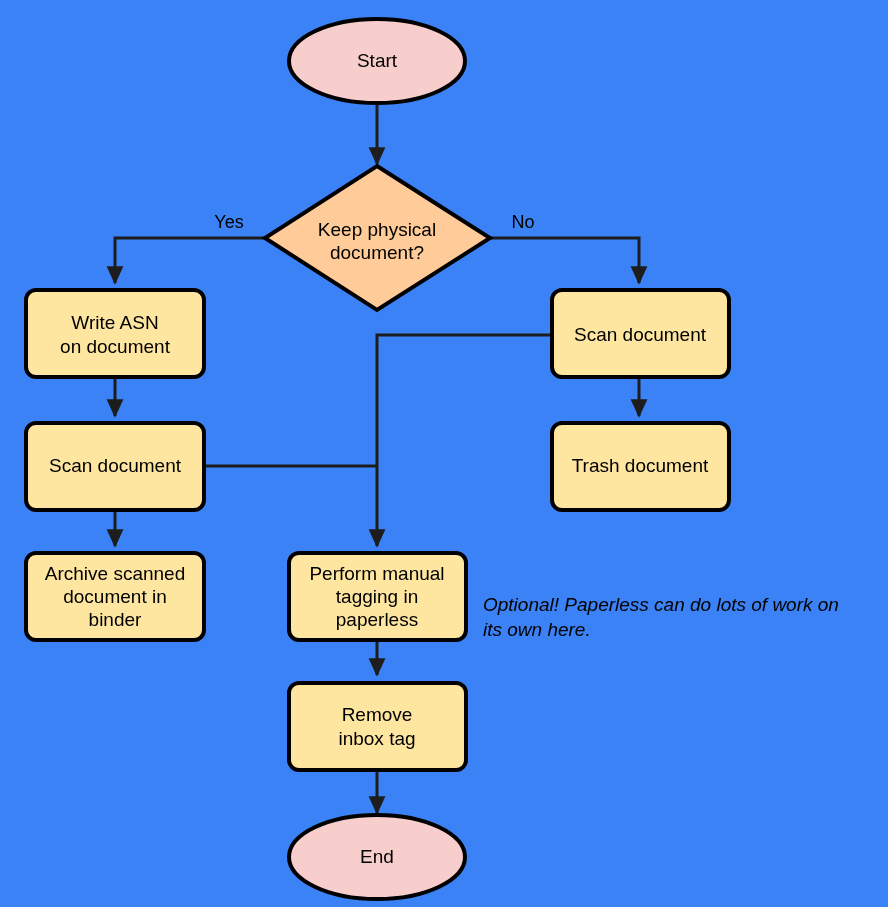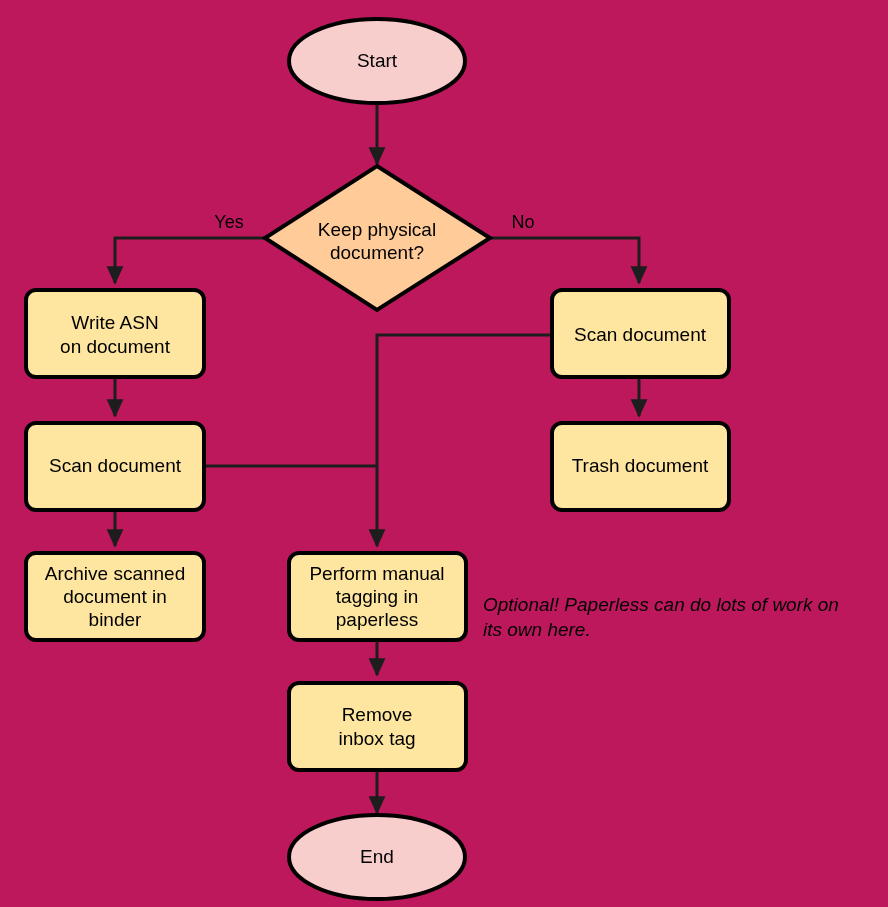--- a/index.html
+++ b/index.html
@@ -8,21 +8,21 @@
     padding: 0;
     background: #ffffff;
   }
   body {
     font-family: "Liberation Sans", sans-serif;
   }
   #canvas {
     position: relative;
     width: 888px;
     height: 907px;
-    background: #be185d;
+    background: #3b82f6;
     overflow: hidden;
   }
   #flow-svg {
     position: absolute;
     left: 0;
     top: 0;
     width: 888px;
     height: 907px;
   }
   .node-label {

